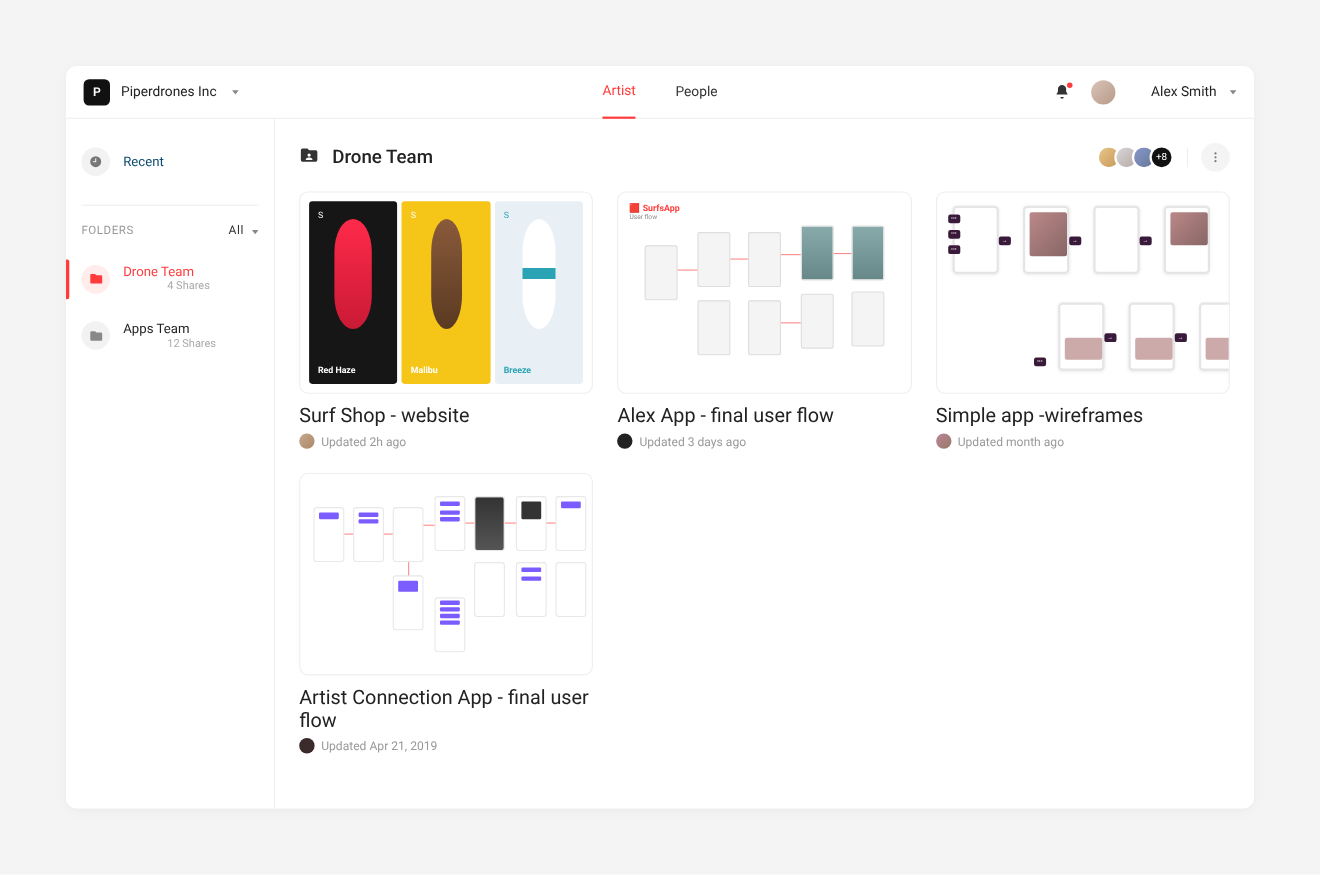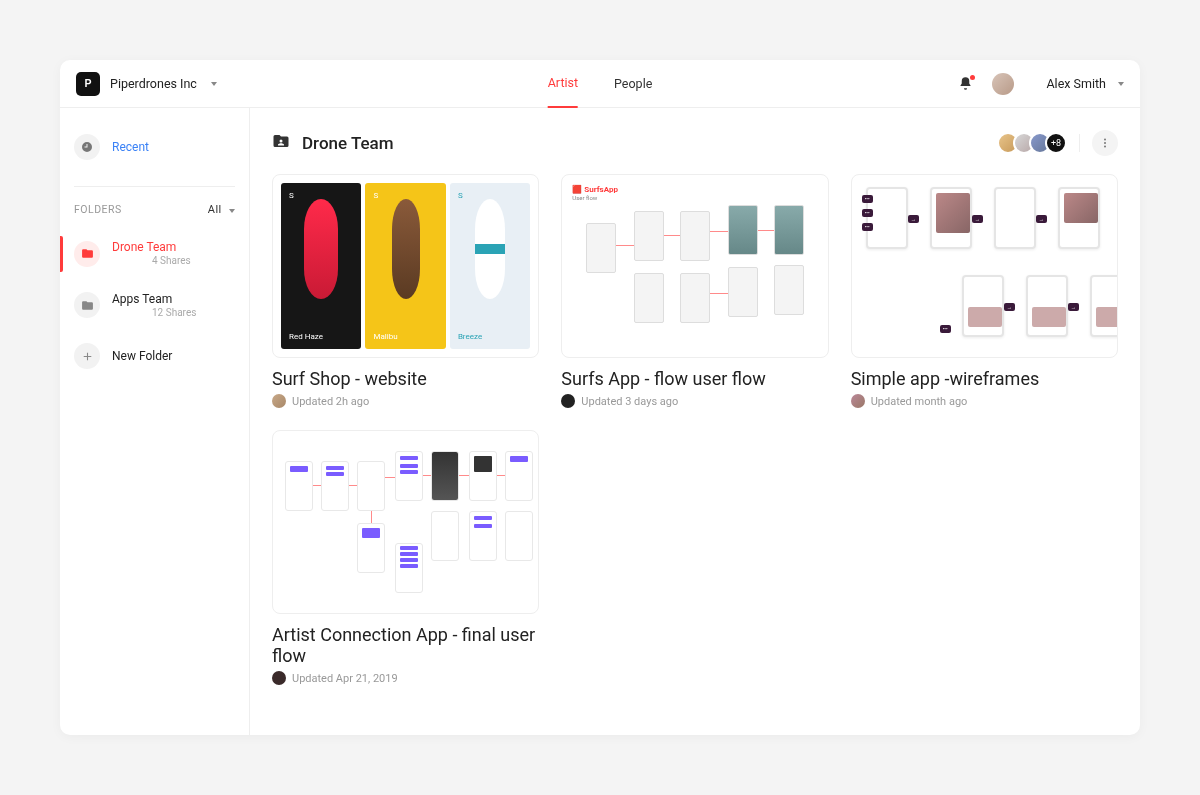--- a/index.html
+++ b/index.html
@@ -128,21 +128,21 @@
 }
 .side-icon {
   width: 26px; height: 26px;
   border-radius: 50%;
   background: #f2f2f2;
   display: flex;
   align-items: center;
   justify-content: center;
 }
 .side-icon svg { width: 12px; height: 12px; fill: #777; }
-.side-label { font-size: 12px; color: #3b82f6; }
+.side-label { font-size: 12px; color: #0c4a6e; }
 .side-divider { border-top: 1px solid #eee; margin: 6px 0 16px 0; }
 .folders-header {
   display: flex;
   justify-content: space-between;
   align-items: center;
   font-size: 10.5px;
   letter-spacing: 0.5px;
   color: #999;
   margin-bottom: 16px;
 }
@@ -269,21 +269,21 @@
 
 .t1 { display: flex; gap: 4px; padding: 8px; background:#fff; }
 .t1 .panel { flex:1; border-radius:3px; padding:6px; color:#fff; position:relative;}
 .t1 .p1{ background:#161616;}
 .t1 .p2{ background:#f5c518;}
 .t1 .p3{ background:#e8eff5;}
 .board{ width:34px; height:100px; border-radius:50%/30%; margin:10px auto 0;}
 .t1 .p1 .board{ background:linear-gradient(#ff2a4a,#c91a35);}
 .t1 .p2 .board{ background:linear-gradient(#8a5a3a,#5a3a22); width:28px;}
 .t1 .p3 .board{ background:linear-gradient(180deg,#fff 0%,#fff 45%,#2aa3b5 45%,#2aa3b5 55%,#fff 55%); width:30px;}
-.t1 .plabel{ position:absolute; bottom:8px; left:8px; font-size:8px; font-weight:400;}
+.t1 .plabel{ position:absolute; bottom:8px; left:8px; font-size:8px; font-weight:700;}
 .t1 .p3 .plabel{ color:#2aa3b5;}
 .t1 .dot{ position:absolute; top:8px; left:8px; font-size:8px;}
 
 
 .t2{ background:#fff; position:relative; padding:10px;}
 .t2 .logo{ font-size:8px; font-weight:700; color:#ff3b3b;}
 .t2 .sub{ font-size:6px; color:#888; margin-bottom:6px;}
 .t2 .screen{ position:absolute; width:30px; height:50px; background:#f4f4f4; border:1px solid #ddd; border-radius:2px;}
 .t2 .wire{ position:absolute; background:#ff8a8a; height:1px;}
 
@@ -362,30 +362,20 @@
         </div>
         <div class="folder-item">
           <div class="folder-icon">
             <svg viewBox="0 0 24 24">
                 <path d="M10 4H4a2 2 0 0 0-2 2v12a2 2 0 0 0 2 2h16a2 2 0 0 0 2-2V8a2 2 0 0 0-2-2h-8z"></path>
               </svg>
           </div>
           <div class="folder-text">
             <div class="folder-name">Apps Team</div>
             <div class="folder-sub">12 Shares</div>
-          </div>
-        </div>
-        <div class="folder-item new-folder">
-          <div class="folder-icon">
-            <svg viewBox="0 0 24 24">
-                <path d="M11 5h2v6h6v2h-6v6h-2v-6H5v-2h6z"></path>
-              </svg>
-          </div>
-          <div class="folder-text">
-            <div class="folder-name">New Folder</div>
           </div>
         </div>
       </div>
     </div>
 
     <div class="main">
       <div class="main-header">
         <div class="main-title">
           <span class="title-folder-icon">
             <svg viewBox="0 0 24 24">
@@ -451,21 +441,21 @@
             <div class="screen" style="left:166px; top:30px; background:linear-gradient(#8aa,#688);"></div>
             <div class="screen" style="left:166px; top:92px;"></div>
             <div class="screen" style="left:212px; top:30px; background:linear-gradient(#8aa,#688);"></div>
             <div class="screen" style="left:212px; top:90px;"></div>
             <div class="wire" style="left:54px; top:70px; width:18px;"></div>
             <div class="wire" style="left:102px; top:60px; width:16px;"></div>
             <div class="wire" style="left:148px; top:56px; width:18px;"></div>
             <div class="wire" style="left:196px; top:55px; width:16px;"></div>
             <div class="wire" style="left:148px; top:118px; width:18px;"></div>
           </div>
-          <div class="card-title">Surfs App - flow user flow</div>
+          <div class="card-title">Alex App - final user flow</div>
           <div class="card-meta">
             <div class="meta-av" style="background:#222;"></div>
             <div class="meta-text">Updated 3 days ago</div>
           </div>
         </div>
 
         <div class="card">
           <div class="thumb t3">
             <div class="frame" style="left:14px; top:12px;"></div>
             <div class="frame" style="left:78px; top:12px;">

